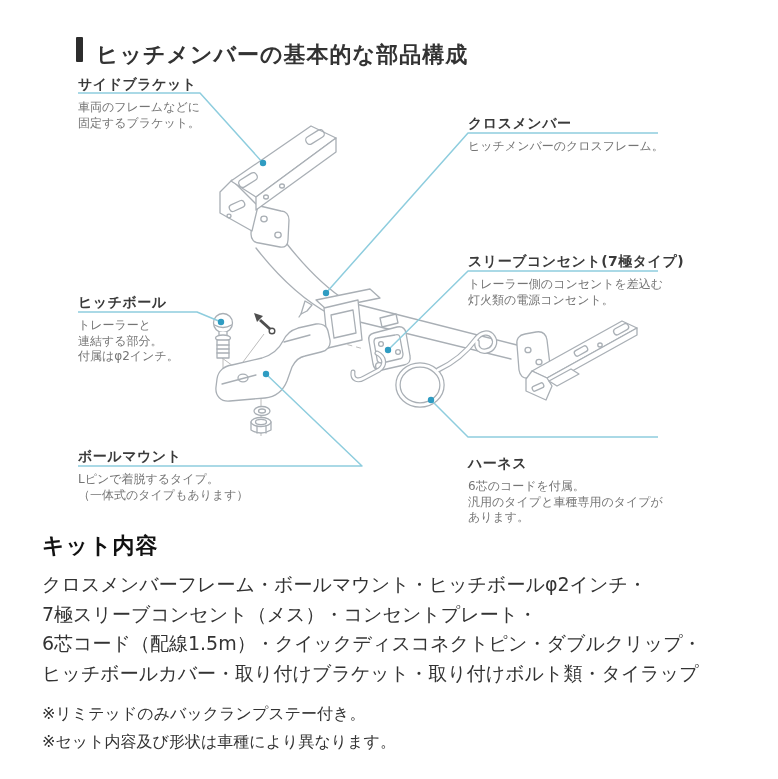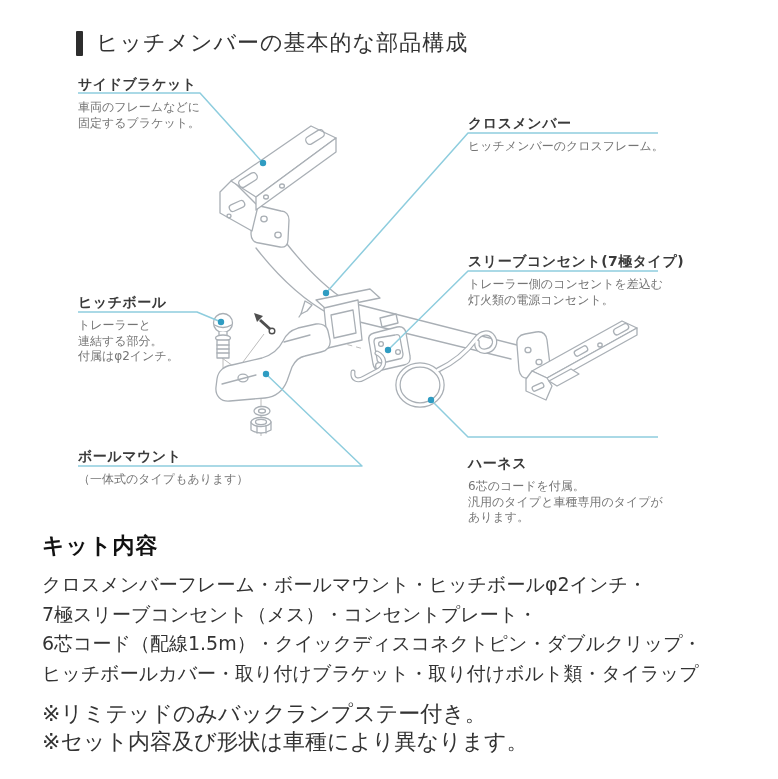--- a/index.html
+++ b/index.html
@@ -1,29 +1,29 @@
 <!DOCTYPE html>
 <html><head>
 <meta charset="utf-8">
 <style>
   html,body{margin:0;padding:0;background:#fff;}
   .page{position:relative;width:778px;height:779px;background:#ffffff;overflow:hidden;
         font-family:"DejaVu Sans","Liberation Sans",sans-serif;}
   .main-title{position:absolute;left:76px;top:28px;display:flex;align-items:center;z-index:3;}
   .title-bar{width:7px;height:25px;background:#2d2d2d;border-radius:1px;}
-  .title-text{margin:0 0 0 13px;font-size:22px;font-weight:normal;color:#333;letter-spacing:1px;white-space:nowrap;}
+  .title-text{margin:12px 0 0 13px;font-size:22px;font-weight:bold;color:#333;letter-spacing:1px;white-space:nowrap;}
   .callout{position:absolute;z-index:3;}
   .c-title{font-size:14px;font-weight:bold;color:#3a3a3a;letter-spacing:.5px;white-space:nowrap;}
   .c-desc-group{margin-top:6px;}
   .c-desc{font-size:12px;color:#757575;line-height:15.5px;white-space:nowrap;}
   .kit{position:absolute;left:42px;top:531px;z-index:3;}
   .kit-heading{margin:0 0 9px 0;font-size:22px;font-weight:bold;color:#111;letter-spacing:1px;}
   .kit-line{font-size:19px;color:#333;line-height:29.5px;white-space:nowrap;}
   .notes{position:absolute;left:42px;top:700px;z-index:3;}
-  .note-line{font-size:22px;color:#333;line-height:28px;white-space:nowrap;}
+  .note-line{font-size:16px;color:#333;line-height:28px;white-space:nowrap;}
   svg.diagram{position:absolute;left:0;top:0;z-index:1;}
 </style>
 </head>
 <body>
 
 <div class="page">
 
   <div class="main-title">
     <span class="title-bar"></span>
     <h1 class="title-text">ヒッチメンバーの基本的な部品構成</h1>
@@ -209,20 +209,21 @@
     <div class="c-desc-group">
       <div class="c-desc">6芯のコードを付属。</div>
       <div class="c-desc">汎用のタイプと車種専用のタイプが</div>
       <div class="c-desc">あります。</div>
     </div>
   </div>
 
   <div class="callout" style="left:78px;top:448px;">
     <div class="c-title">ボールマウント</div>
     <div class="c-desc-group">
+      <div class="c-desc">Lピンで着脱するタイプ。</div>
       <div class="c-desc">（一体式のタイプもあります）</div>
     </div>
   </div>
 
   <div class="kit">
     <h2 class="kit-heading">キット内容</h2>
     <div class="kit-line">クロスメンバーフレーム・ボールマウント・ヒッチボールφ2インチ・</div>
     <div class="kit-line">7極スリーブコンセント（メス）・コンセントプレート・</div>
     <div class="kit-line">6芯コード（配線1.5m）・クイックディスコネクトピン・ダブルクリップ・</div>
     <div class="kit-line">ヒッチボールカバー・取り付けブラケット・取り付けボルト類・タイラップ</div>

